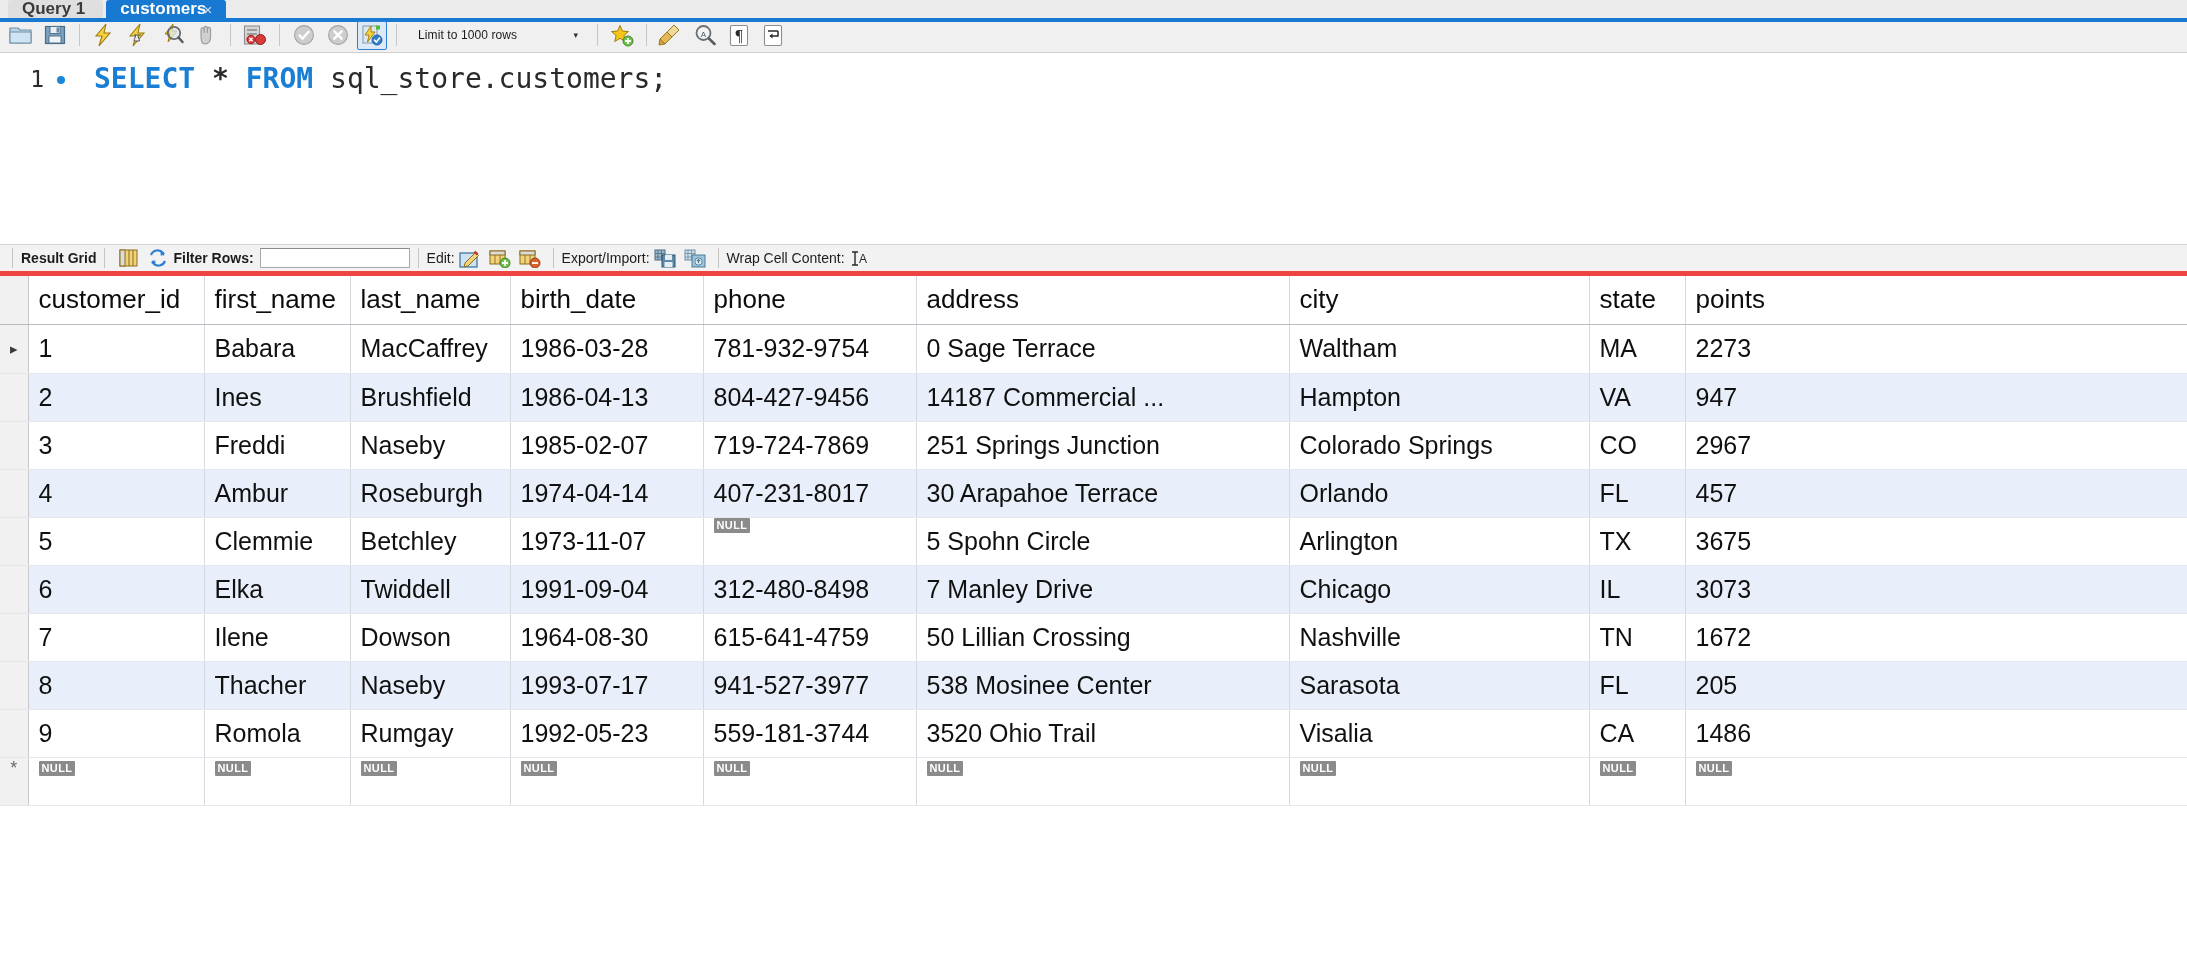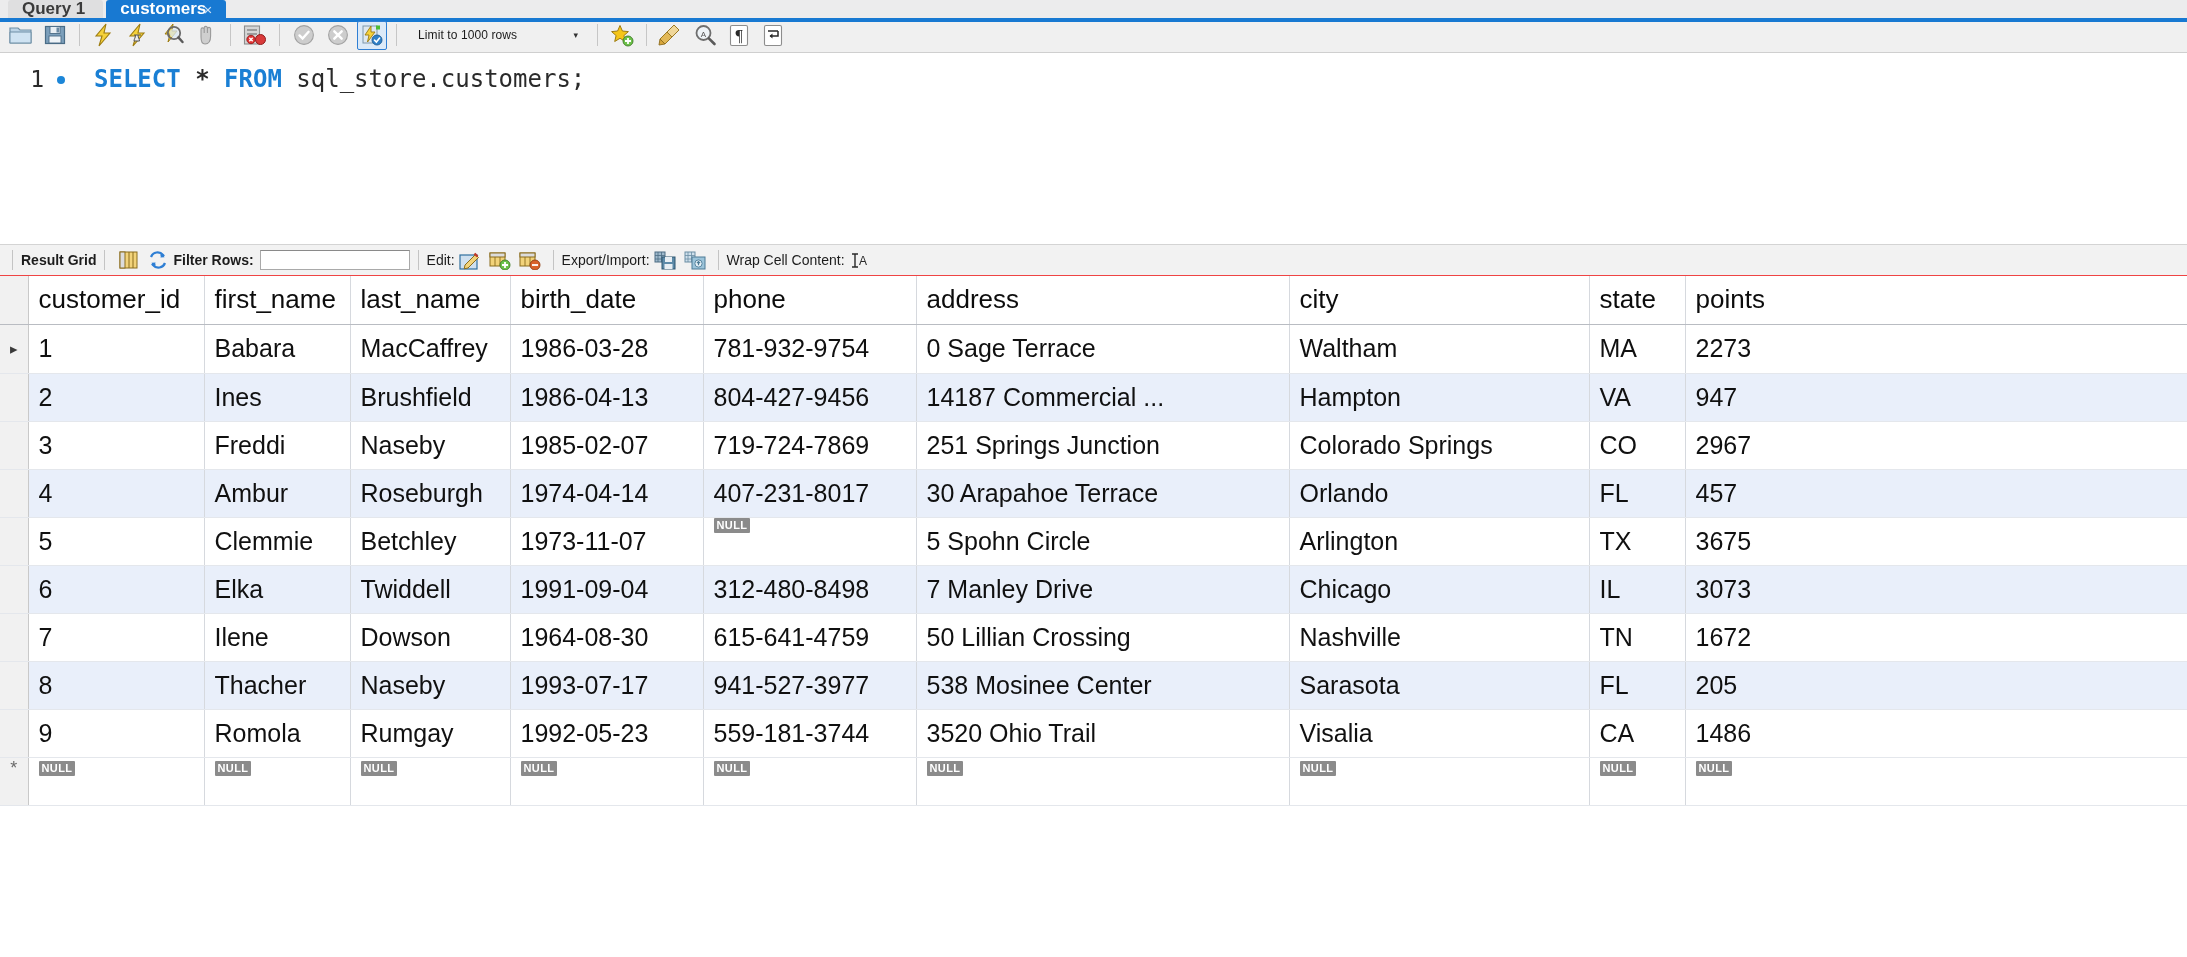--- a/index.html
+++ b/index.html
@@ -129,35 +129,35 @@
     background: #1c86d8;
     margin: 13px auto 0 auto;
   }
   .codearea {
     flex: 1;
     padding-top: 10px;
     background: #ffffff;
   }
   .codeline {
     font-family: "DejaVu Sans Mono", monospace;
-    font-size: 24px;
+    font-size: 28px;
     line-height: 32px;
     white-space: pre;
     color: #2a2a2a;
     padding-left: 22px;
   }
   .kw { color: #1a7fd4; font-weight: bold; }
   .star { color: #2a2a2a; font-weight: bold; }
   .ident { color: #2a2a2a; }
 
   
   .grid-toolbar {
     height: 31px;
     background: #f2f2f2;
-    border-bottom: 1px solid #ef4444;
+    border-bottom: 5px solid #ef4444;
     display: flex; align-items: center;
     padding: 0 4px;
     font-size: 14px;
     color: #1c1c1c;
   }
   .gt-sep { width: 1px; height: 20px; background: #c4c4c4; margin: 0 8px; }
   .gt-label { font-weight: bold; white-space: nowrap; }
   .gt-label.reg { font-weight: normal; }
   .gt-icon {
     width: 26px; height: 24px;

